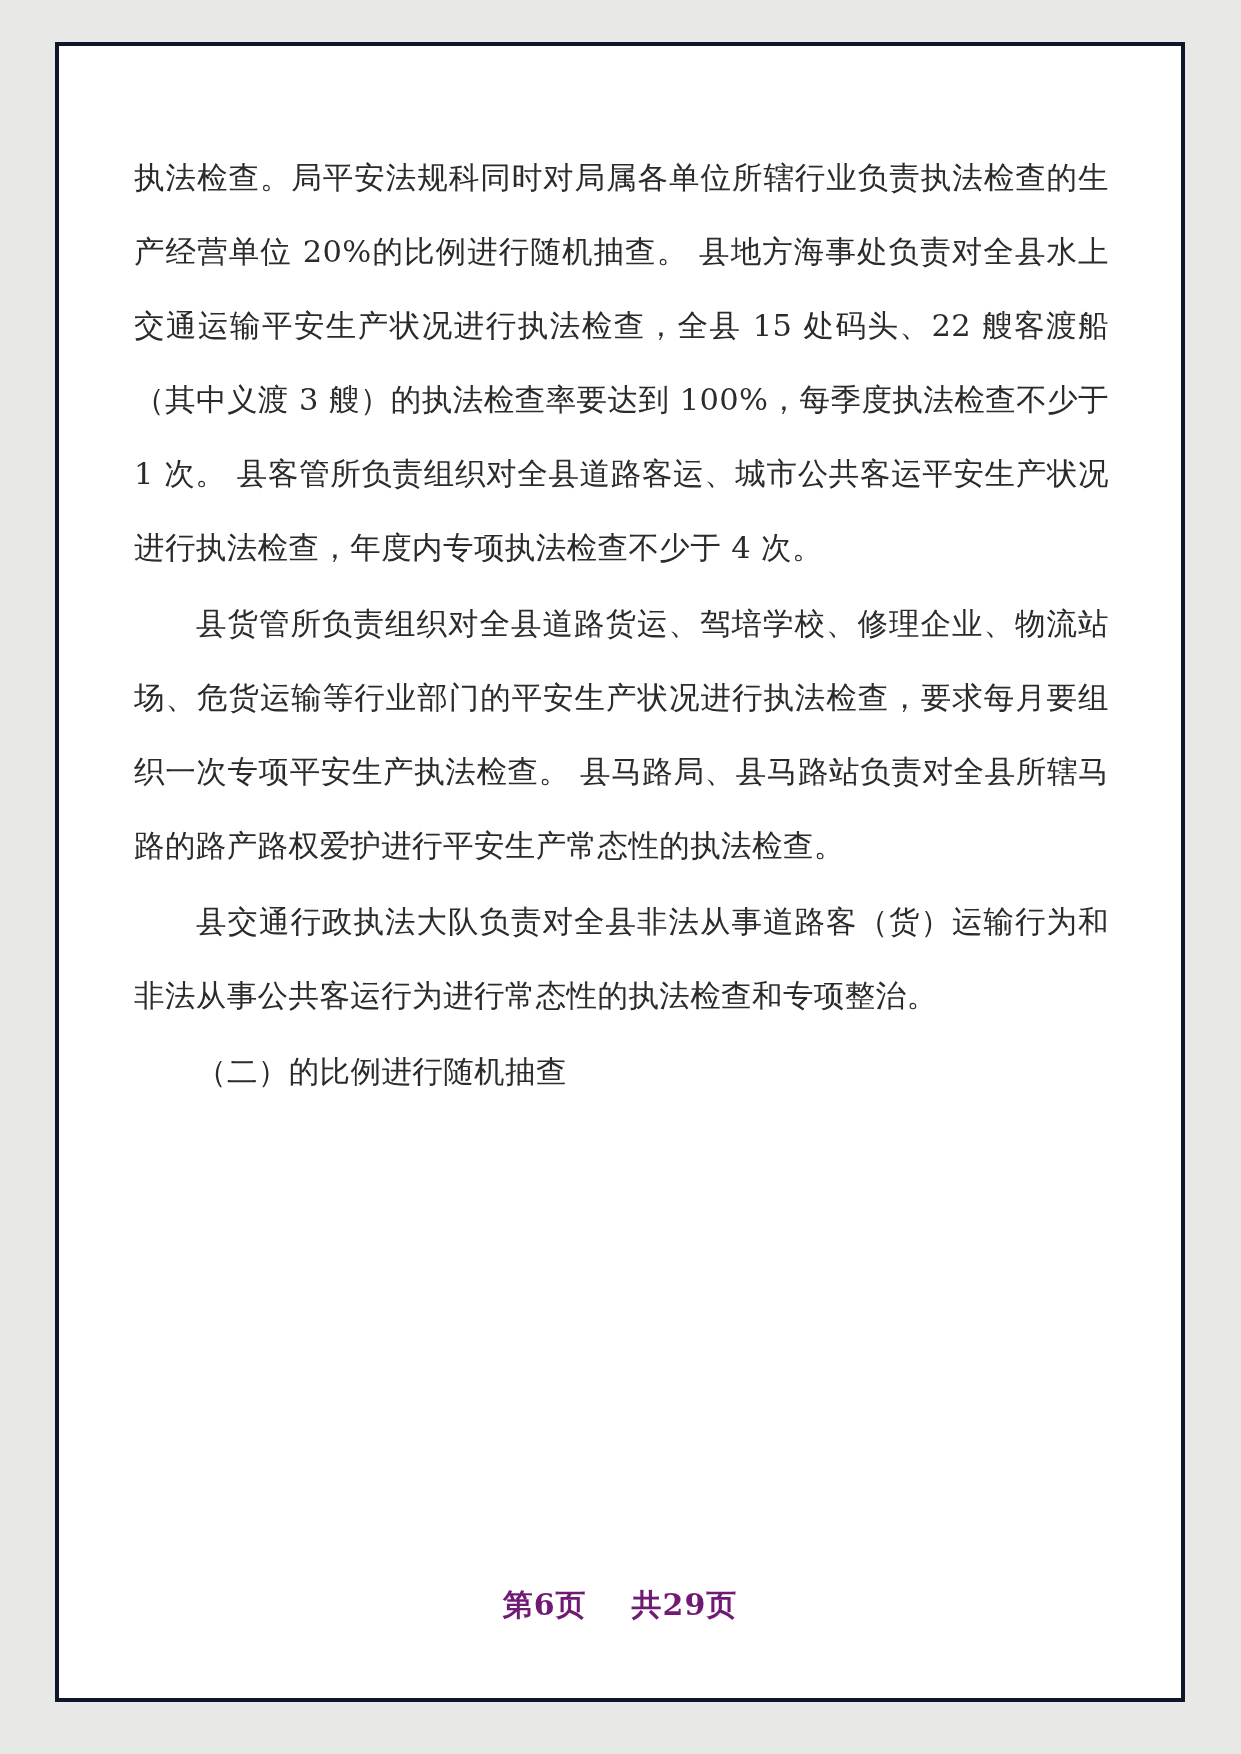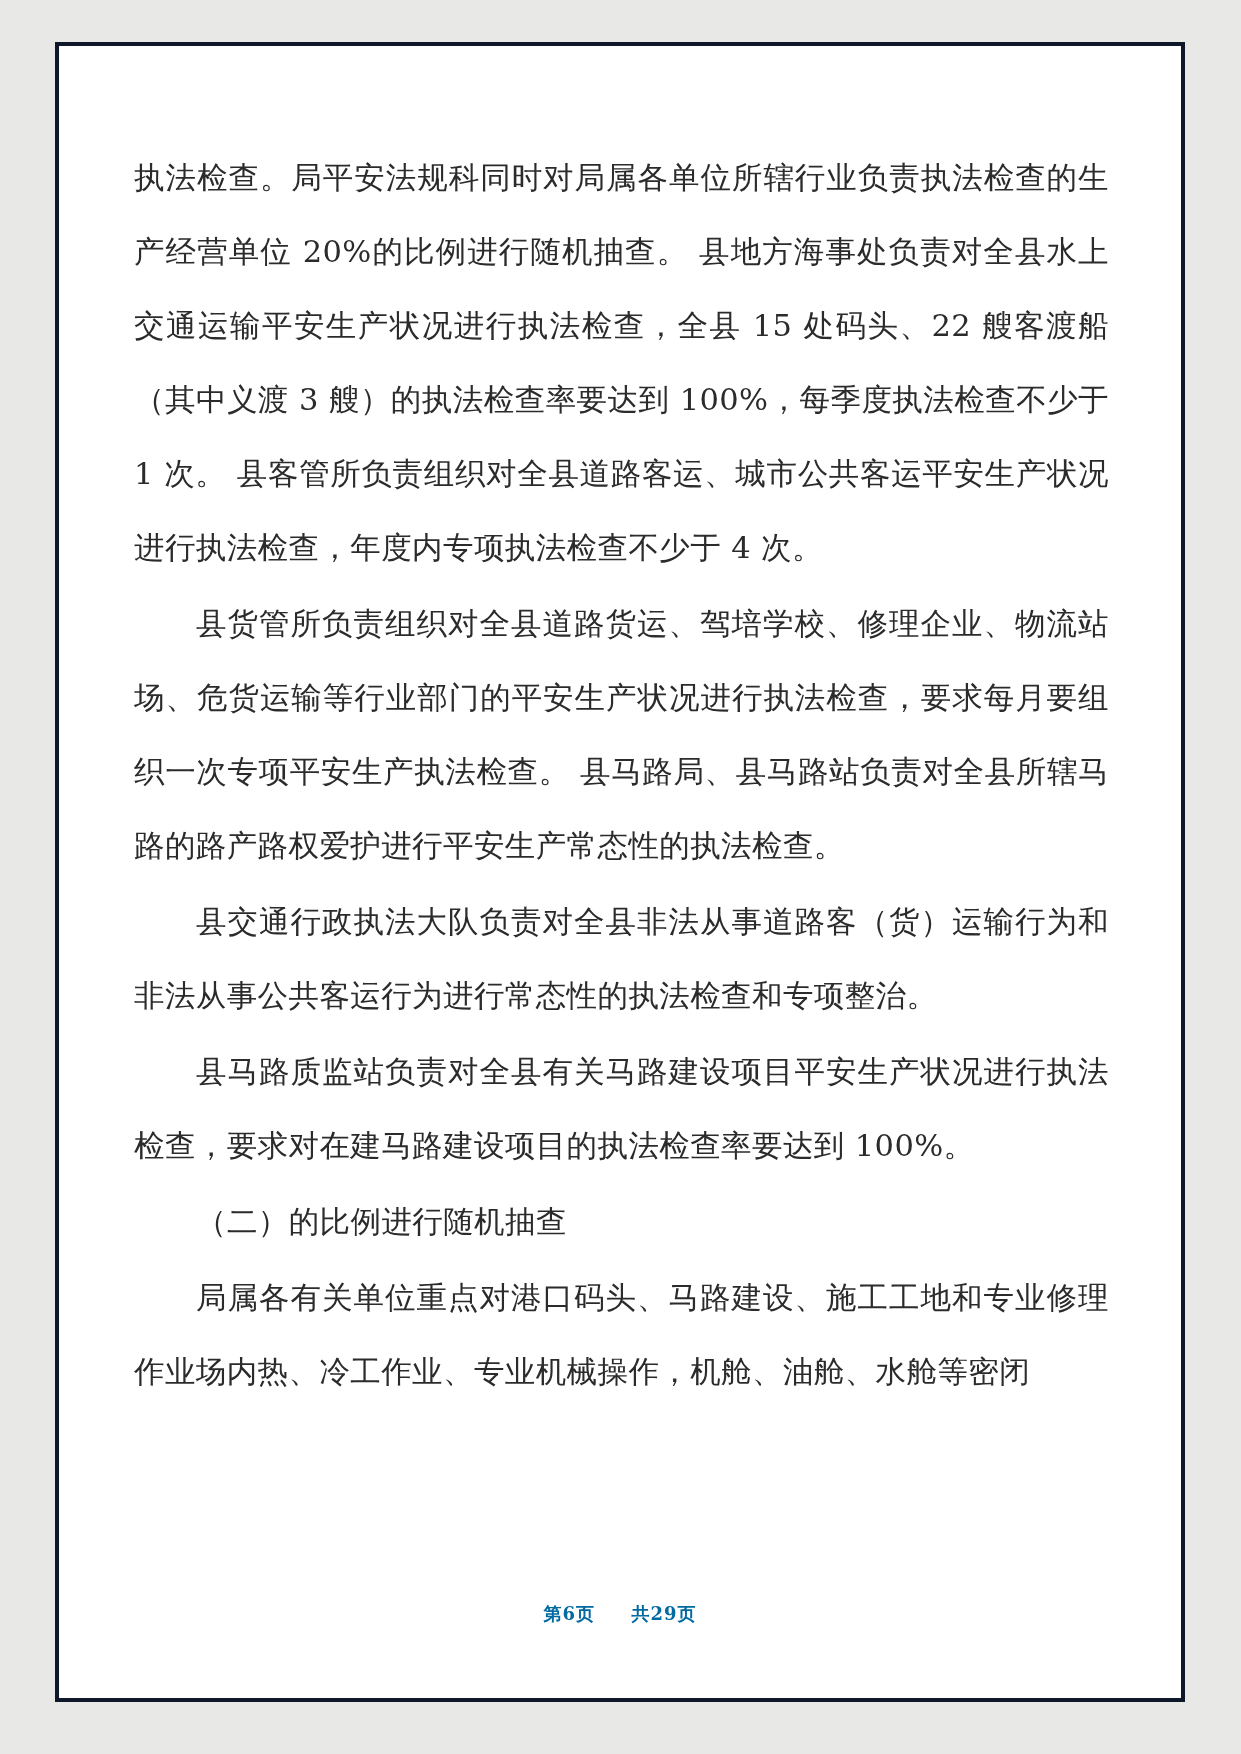--- a/index.html
+++ b/index.html
@@ -41,41 +41,39 @@
   }
   p.indent {
     text-indent: 62px;
   }
   .footer {
     position: absolute;
     left: 0;
     right: 0;
     bottom: 72px;
     text-align: center;
-    font-size: 18px;
-    color: #0369a1;
+    font-size: 30px;
+    color: #701a75;
     font-weight: bold;
     font-family: "DejaVu Serif", "Liberation Serif", serif;
     letter-spacing: 1px;
     margin-top: 32px;
   }
   .footer span { display: inline-block; }
   .footer .gap { width: 22px; }
 </style>
 </head>
 <body>
 
 <div class="page">
   <div class="content">
     <p class="para">执法检查。局平安法规科同时对局属各单位所辖行业负责执法检查的生产经营单位 20%的比例进行随机抽查。 县地方海事处负责对全县水上交通运输平安生产状况进行执法检查，全县 15 处码头、22 艘客渡船（其中义渡 3 艘）的执法检查率要达到 100%，每季度执法检查不少于 1 次。 县客管所负责组织对全县道路客运、城市公共客运平安生产状况进行执法检查，年度内专项执法检查不少于 4 次。</p>
     <p class="para indent">县货管所负责组织对全县道路货运、驾培学校、修理企业、物流站场、危货运输等行业部门的平安生产状况进行执法检查，要求每月要组织一次专项平安生产执法检查。 县马路局、县马路站负责对全县所辖马路的路产路权爱护进行平安生产常态性的执法检查。</p>
     <p class="para indent">县交通行政执法大队负责对全县非法从事道路客（货）运输行为和非法从事公共客运行为进行常态性的执法检查和专项整治。</p>
-    <p class="para indent">县马路质监站负责对全县有关马路建设项目平安生产状况进行执法检查，要求对在建马路建设项目的执法检查率要达到 100%。</p>
     <p class="para indent">（二）的比例进行随机抽查</p>
-    <p class="para indent">局属各有关单位重点对港口码头、马路建设、施工工地和专业修理作业场内热、冷工作业、专业机械操作，机舱、油舱、水舱等密闭</p>
   </div>
 
   <div class="footer">
     <span>第6页</span>
     <span class="gap"></span>
     <span>共29页</span>
   </div>
 </div>
 
 </body></html>

